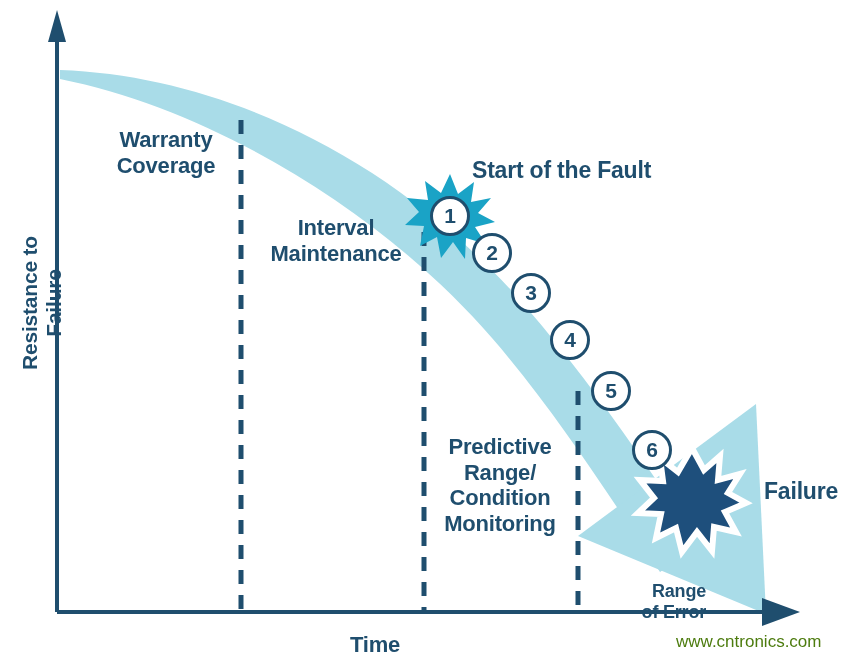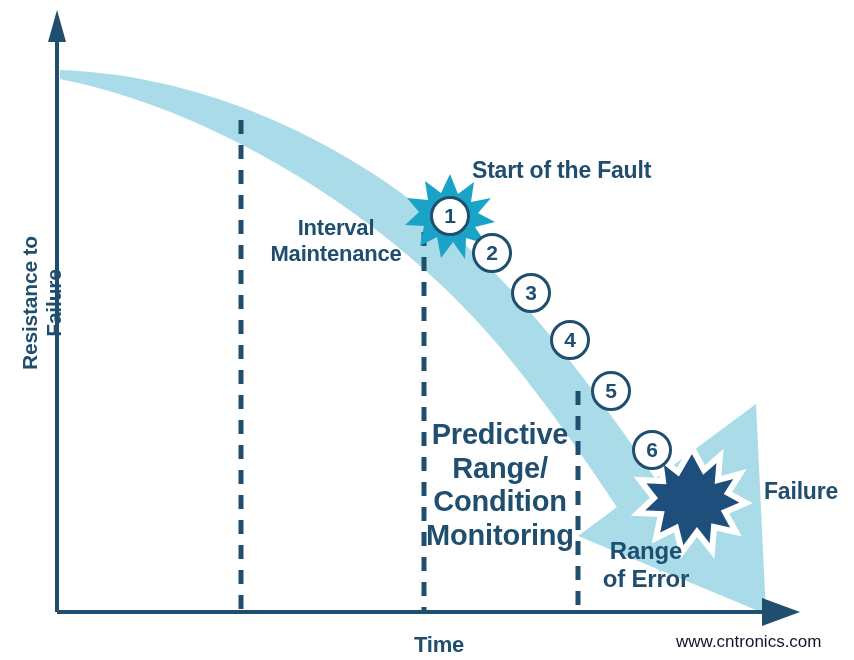--- a/index.html
+++ b/index.html
@@ -39,63 +39,62 @@
     text-align: center;
     font-size: 22px;
   }
   #label-interval {
     left: 250px; top: 215px;
     width: 172px;
     text-align: center;
     font-size: 22px;
   }
   #label-predictive {
-    left: 424px; top: 418px;
+    left: 424px; top: 434px;
     width: 152px;
     text-align: center;
-    font-size: 29px;
+    font-size: 22px;
   }
   #label-range-error {
-    left: 586px; top: 537px;
+    left: 586px; top: 581px;
     width: 120px;
-    text-align: center;
-    font-size: 24px;
+    text-align: right;
+    font-size: 18px;
   }
   #label-start-fault {
     left: 472px; top: 157px;
     width: 212px;
     text-align: left;
     font-size: 23px;
   }
   #label-failure {
     left: 764px; top: 478px;
     width: 96px;
     text-align: left;
     font-size: 23px;
   }
   #label-time {
-    left: 379px; top: 632px;
+    left: 350px; top: 632px;
     width: 120px;
-    text-align: center;
     font-size: 22px;
   }
   #label-yaxis {
     left: -70px; top: 291px;
     width: 200px;
     text-align: center;
     font-size: 21px;
     transform: rotate(-90deg);
     transform-origin: 100px 12px;
   }
   #watermark {
     position: absolute;
     left: 676px; top: 632px;
     font-size: 17px;
     font-family: "Liberation Sans", sans-serif;
-    color: #0f172a;
+    color: #4d7c0f;
     font-weight: normal;
     letter-spacing: 0px;
   }
   .num-badge {
     position: absolute;
     width: 40px; height: 40px;
     border-radius: 50%;
     background: #ffffff;
     border: 3px solid #1F4E6E;
     color: #1F4E6E;
@@ -170,20 +169,22 @@
   <div class="num-badge" style="left:550px; top:320px;">
     <span>4</span>
   </div>
   <div class="num-badge" style="left:591px; top:371px;">
     <span>5</span>
   </div>
   <div class="num-badge" style="left:632px; top:430px;">
     <span>6</span>
   </div>
 
+  <div class="txt" id="label-warranty">Warranty
+Coverage</div>
   <div class="txt" id="label-interval">Interval
 Maintenance</div>
   <div class="txt" id="label-predictive">Predictive
 Range/
 Condition
 Monitoring</div>
   <div class="txt" id="label-range-error">Range
 of Error</div>
   <div class="txt" id="label-start-fault">Start of the Fault</div>
   <div class="txt" id="label-failure">Failure</div>

